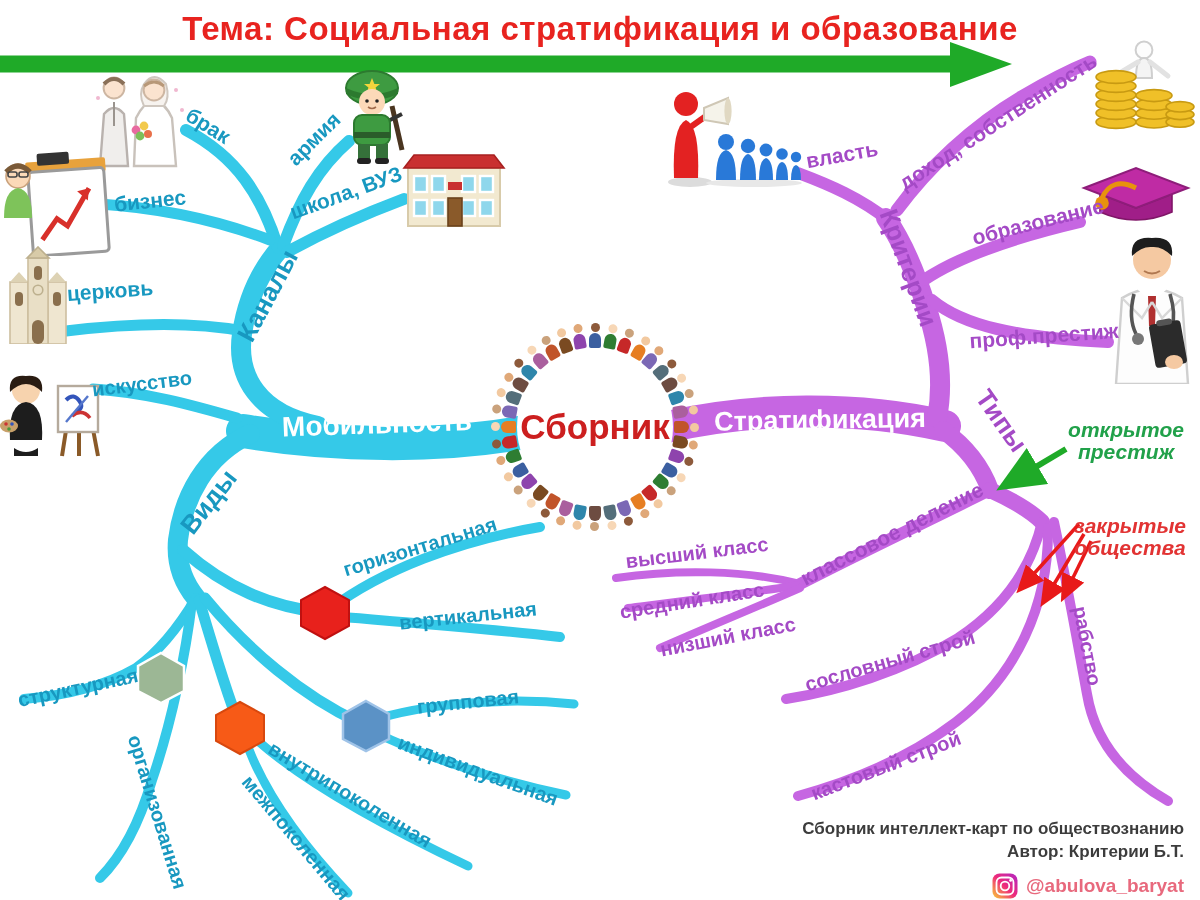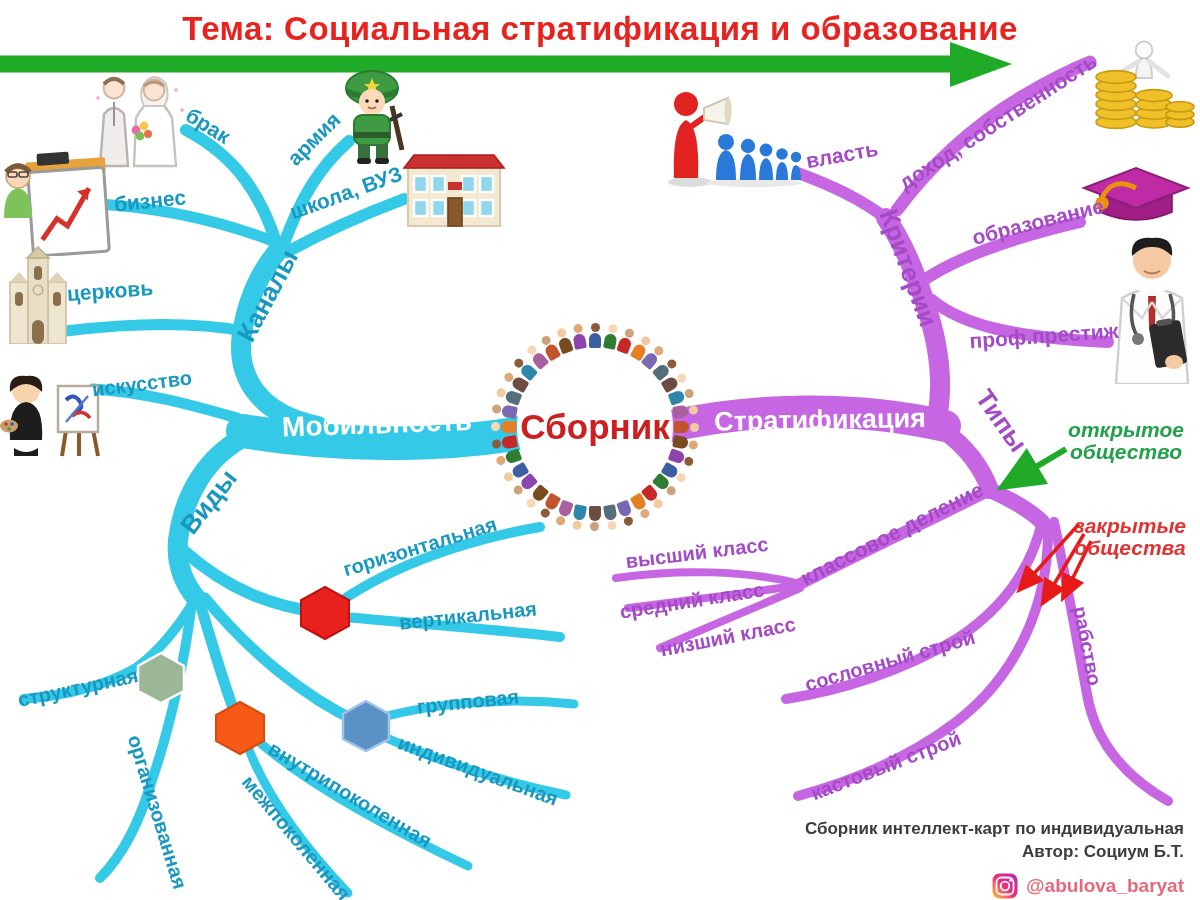--- a/index.html
+++ b/index.html
@@ -304,21 +304,21 @@
 <div class="lbl pu" style="left:1001px;top:421px;--r:55deg;font-size:26px">Типы</div>
 <div class="lbl pu" style="left:892px;top:534px;--r:-27deg;font-size:21px">классовое деление</div>
 <div class="lbl pu" style="left:697px;top:553px;--r:-7deg;font-size:20px">высший класс</div>
 <div class="lbl pu" style="left:692px;top:601px;--r:-9deg;font-size:20px">средний класс</div>
 <div class="lbl pu" style="left:728px;top:637px;--r:-11deg;font-size:20px">низший класс</div>
 <div class="lbl pu" style="left:890px;top:661px;--r:-16deg;font-size:20px">сословный строй</div>
 <div class="lbl pu" style="left:886px;top:766px;--r:-21deg;font-size:20px">кастовый строй</div>
 <div class="lbl pu" style="left:1087px;top:646px;--r:79deg;font-size:20px">рабство</div>
 
 <div class="lbl note" style="left:1126px;top:441px;color:#21a14a;font-size:21px">открытое
-общество</div>
+престиж</div>
 <div class="lbl note" style="left:1130px;top:537px;color:#e23333;font-size:21px">закрытые
 общества</div>
 
 <div class="icon" style="left:82px;top:66px;width:112px;height:104px">
   <svg viewBox="0 0 56 52" width="112" height="104">
     <path d="M26 50 L27 26 Q31 18 36 17 Q42 19 45 26 L47 50 Z" fill="#ffffff" stroke="#c9c2bb" stroke-width="1.2"></path>
     <path d="M31 9 Q36 2 42 9 Q44 16 41 20 L31 20 Q28 14 31 9" fill="#f7f3ef" stroke="#cfc7bf" stroke-width="1"></path>
     <circle cx="36" cy="12" r="5.2" fill="#fbe3cf" stroke="#cdb6a2" stroke-width="1"></circle>
     <path d="M31 10 Q36 6 41 10" fill="none" stroke="#b89878" stroke-width="1.5"></path>
     <path d="M9 50 L11 24 Q16 18 21 24 L23 50 Z" fill="#f0eeec" stroke="#b9b2ae" stroke-width="1.2"></path>
@@ -497,22 +497,22 @@
     <path d="M32 30 Q35 40 33 46" fill="none" stroke="#555" stroke-width="1.8"></path>
     <g transform="rotate(-10 31 55)">
       <rect x="23" y="44" width="16" height="22" rx="2" fill="#2b2b2b"></rect>
       <rect x="27" y="42.5" width="8" height="3" rx="1.5" fill="#555"></rect>
     </g>
     <ellipse cx="34" cy="64" rx="4.5" ry="3.5" fill="#f5c9a2"></ellipse>
   </svg>
 </div>
 
 <div class="credits">
-  <div>Сборник интеллект-карт по индивидуальная</div>
-  <div>Автор: Социум Б.Т.</div>
+  <div>Сборник интеллект-карт по обществознанию</div>
+  <div>Автор: Критерии Б.Т.</div>
   <div class="insta-row">
     <span style="display:inline-flex">
       <svg width="26" height="26" viewBox="0 0 26 26">
         <rect x="0.5" y="0.5" width="25" height="25" rx="7" fill="url(#iggrad2)"></rect>
         <defs>
           <linearGradient id="iggrad2" x1="0" y1="1" x2="1" y2="0">
             <stop offset="0" stop-color="#f9ce34"></stop>
               <stop offset="0.5" stop-color="#ee2a7b"></stop>
               <stop offset="1" stop-color="#b026c4"></stop>
           </linearGradient>

